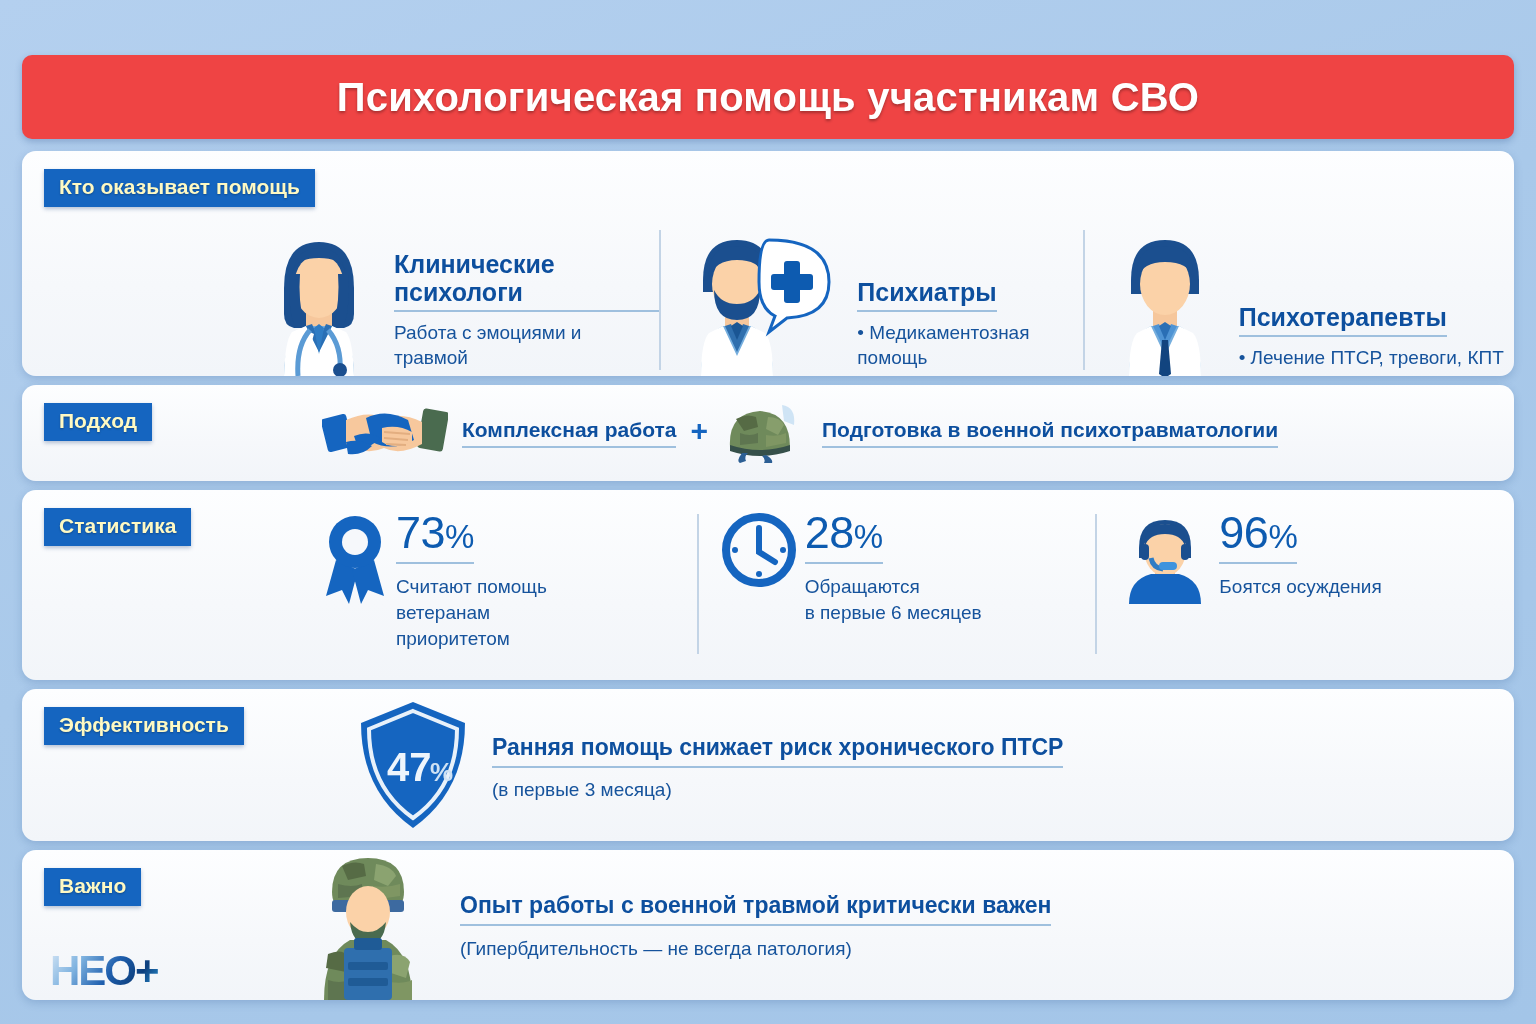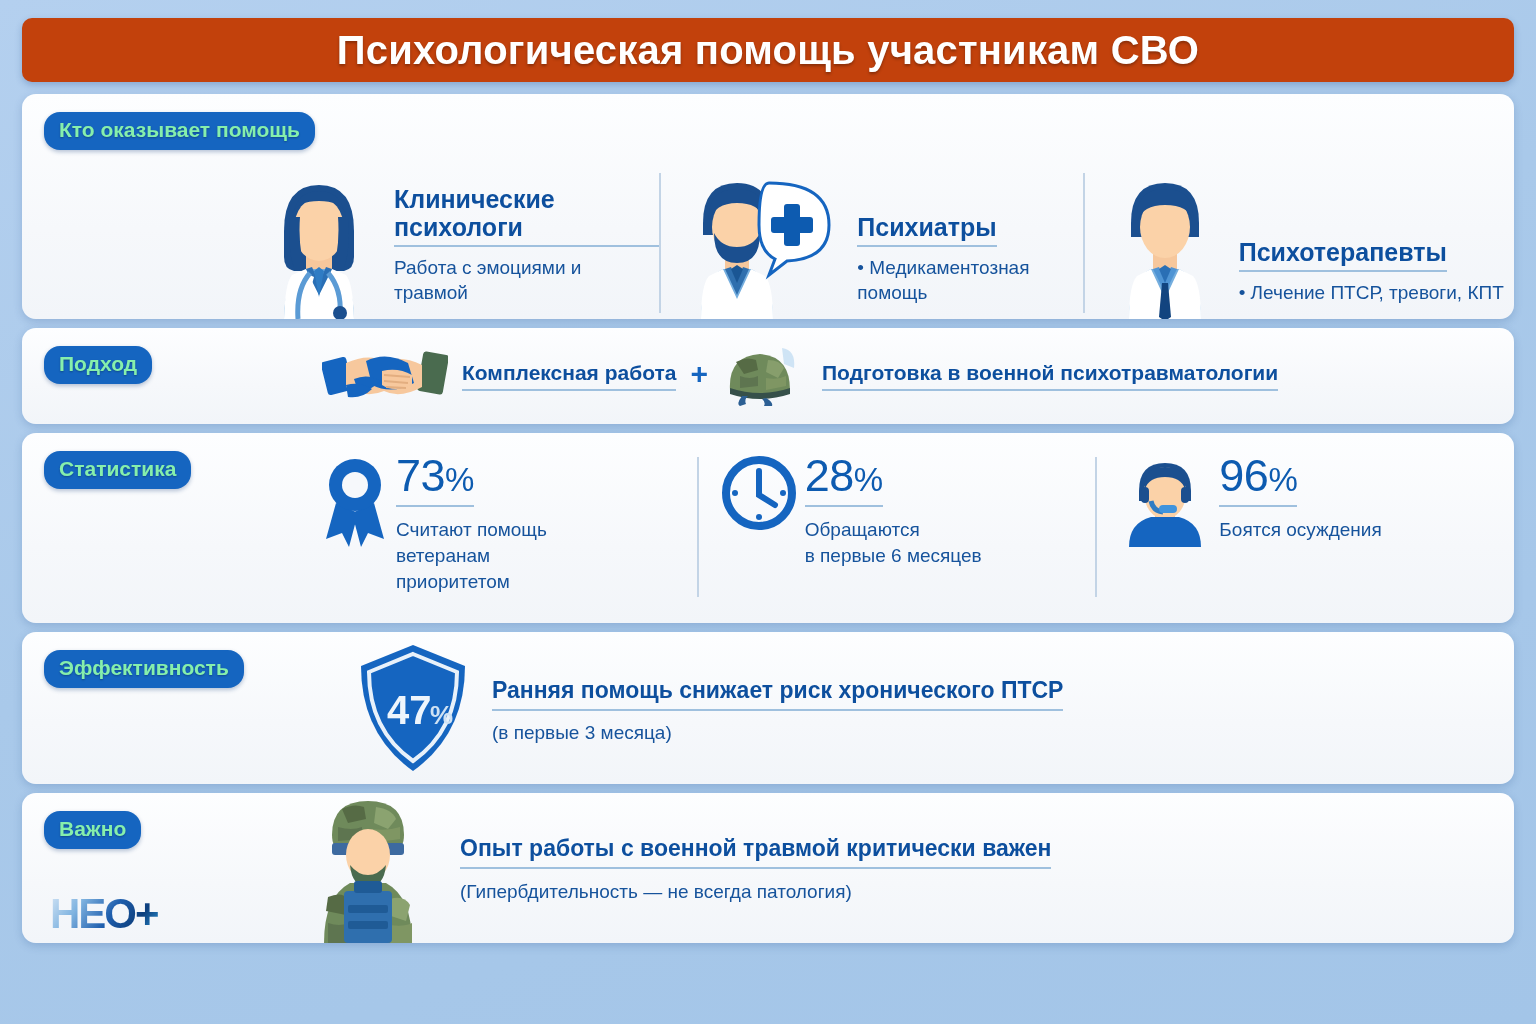--- a/index.html
+++ b/index.html
@@ -20,28 +20,29 @@
   .page {
     position: absolute;
     inset: 0;
     padding: 18px 22px 12px 22px;
     display: flex;
     flex-direction: column;
   }
 
   
   .banner {
-    height: 64px;
-    background: #c2410c;
+    height: 84px;
+    background: #ef4444;
     border-radius: 10px;
     display: flex;
     align-items: center;
     justify-content: center;
     box-shadow: 0 3px 7px rgba(30,70,130,0.28);
     flex: 0 0 auto;
+    margin-top: 37px;
   }
   .banner-title {
     color: #ffffff;
     font-size: 40px;
     font-weight: bold;
     letter-spacing: 0.2px;
     text-shadow: 0 2px 3px rgba(0,0,0,0.30);
     white-space: nowrap;
   }
 
@@ -58,24 +59,24 @@
   #card-approach    { height: 96px;  margin-top: 9px; }
   #card-statistics  { height: 190px; margin-top: 9px; }
   #card-efficiency  { height: 152px; margin-top: 9px; }
   #card-important   { height: 150px; margin-top: 9px; }
 
   .badge {
     position: absolute;
     top: 18px;
     left: 22px;
     background: #1565c0;
-    color: #86efac;
+    color: #fef9c3;
     font-size: 21px;
     font-weight: bold;
-    border-radius: 16px;
+    border-radius: 0;
     padding: 6px 15px 8px 15px;
     box-shadow: 0 2px 4px rgba(20,60,120,0.30);
     text-shadow: 0 1px 2px rgba(0,0,0,0.28);
     white-space: nowrap;
     z-index: 4;
   }
 
   
   .providers {
     display: flex;
@@ -94,21 +95,21 @@
   }
   .provider + .provider::before {
     content: "";
     position: absolute;
     left: 0; top: 6px; bottom: 6px;
     width: 2px;
     background: #c3d4e6;
   }
   .provider .avatar { flex: 0 0 auto; }
   .provider .ptext {
-    padding-bottom: 14px;
+    padding-bottom: 6px;
     padding-left: 10px;
   }
   .p-title {
     font-size: 25px;
     font-weight: bold;
     color: #0d4f9e;
     border-bottom: 2px solid #9fc0de;
     display: inline-block;
     padding-bottom: 4px;
     line-height: 1.12;

